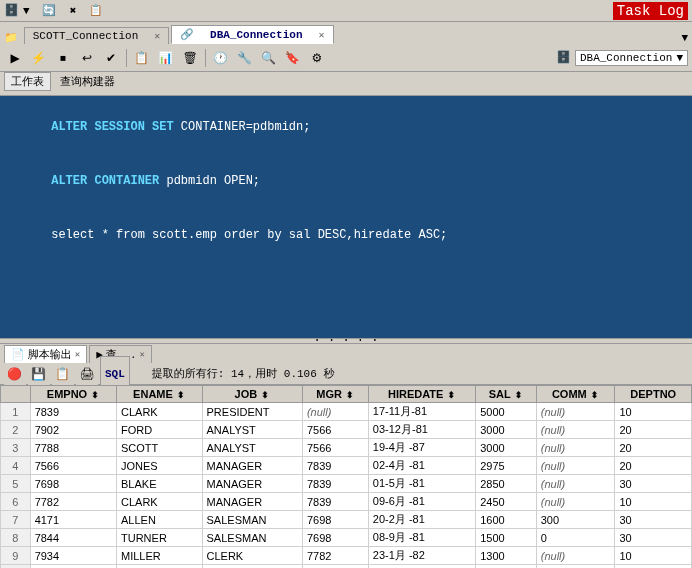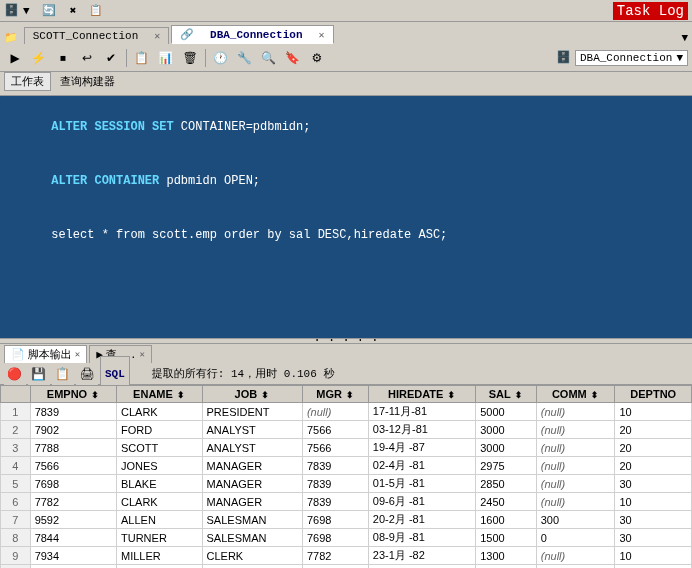--- a/index.html
+++ b/index.html
@@ -244,21 +244,21 @@
             <td>CLARK</td>
             <td>MANAGER</td>
             <td>7839</td>
             <td>09-6月 -81</td>
             <td>2450</td>
             <td style="color: rgb(102, 102, 102); font-style: italic;">(null)</td>
             <td>10</td>
           </tr>
           <tr>
             <td>7</td>
-            <td>9592</td>
+            <td>4171</td>
             <td>ALLEN</td>
             <td>SALESMAN</td>
             <td>7698</td>
             <td>20-2月 -81</td>
             <td>1600</td>
             <td>300</td>
             <td>30</td>
           </tr>
           <tr>
             <td>8</td>

